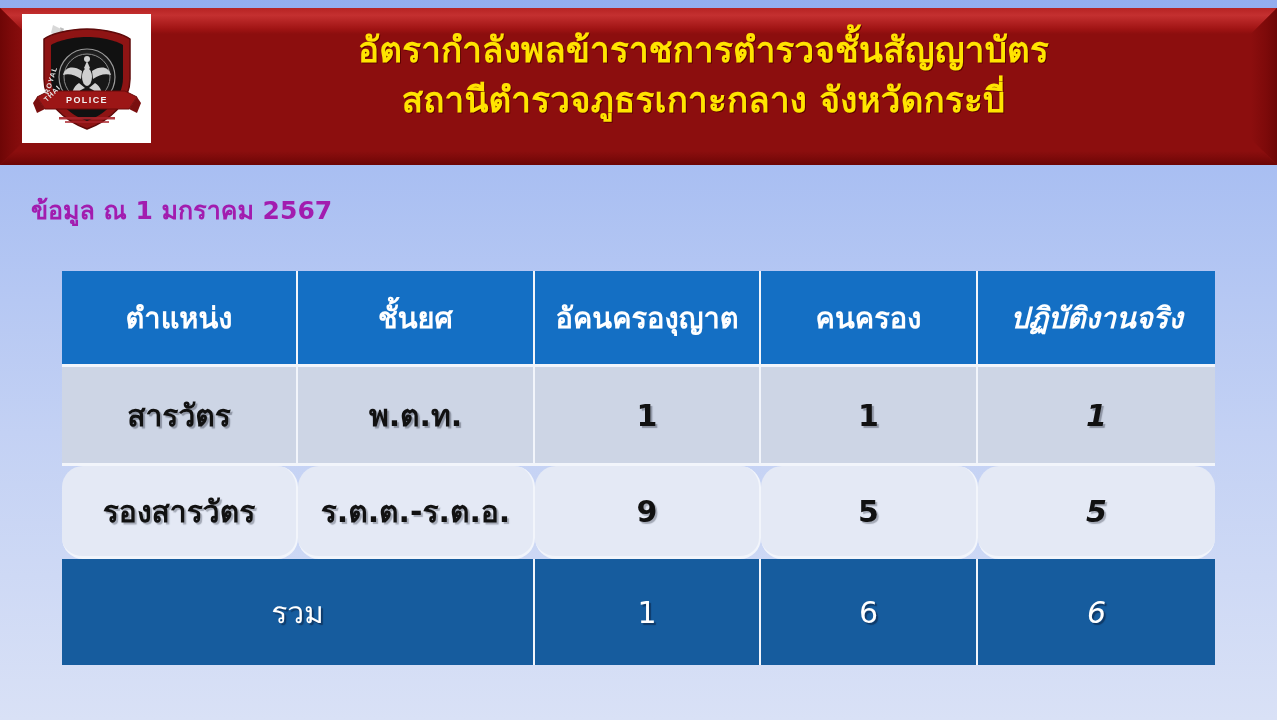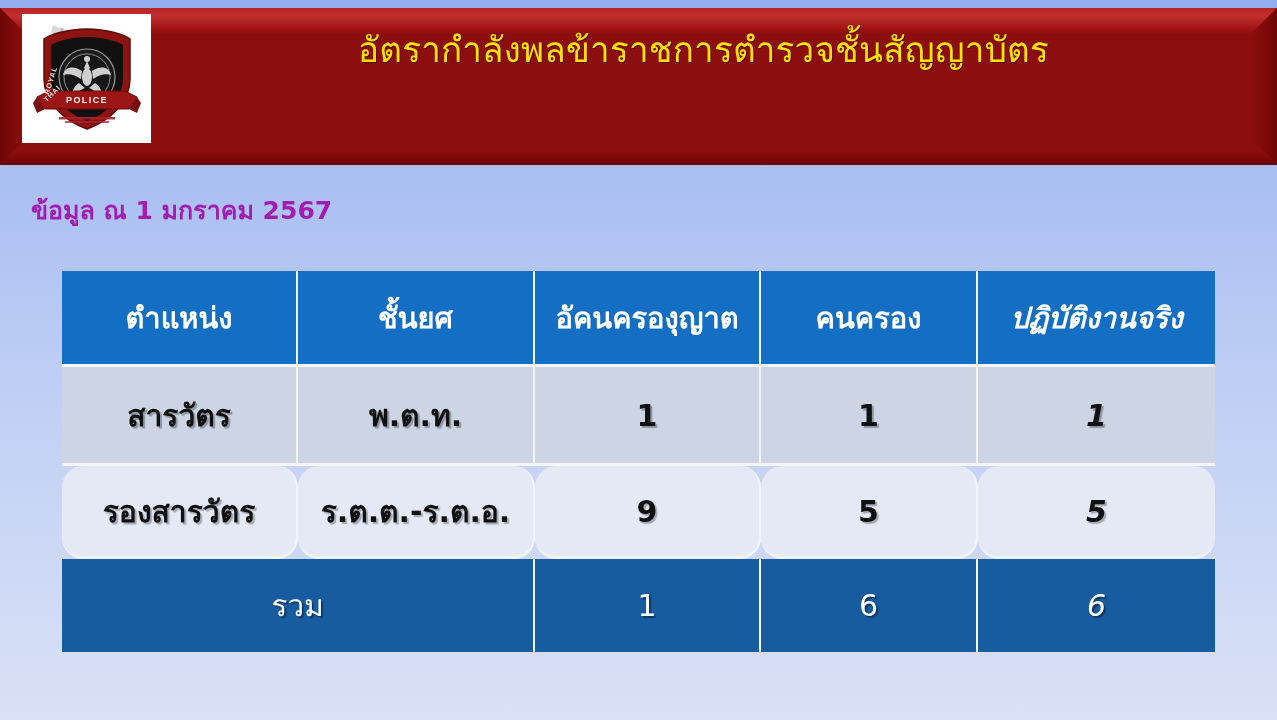--- a/index.html
+++ b/index.html
@@ -81,21 +81,21 @@
   
   .header-title {
     position: absolute;
     left: 170px;
     right: 40px;
     top: 18px;
     z-index: 4;
     text-align: center;
     color: #FFE400;
     font-size: 35px;
-    font-weight: normal;
+    font-weight: bold;
     line-height: 1.42;
     letter-spacing: 0.2px;
     text-shadow: 1px 1px 0 #5C0000;
   }
   .header-title .line { display: block; white-space: nowrap; }
 
   
   .date-line {
     position: absolute;
     left: 31px;
@@ -151,36 +151,37 @@
     background: #E4E9F5;
     color: #111111;
     height: 93px;
     font-size: 30px;
     text-shadow: 2px 2px 1px rgba(100,105,120,0.5);
     border-radius: 21px;
   }
   tbody .row-total td {
     background: #165C9E;
     color: #FFFFFF;
-    height: 93px;
+    height: 106px;
     font-size: 30px;
     font-weight: normal;
     text-shadow: 2px 2px 1px rgba(10,30,60,0.55);
   }
   tbody .num { font-size: 31px; }
 </style>
 </head>
 <body>
 
 <div class="header-band">
   <div class="header-right-bevel"></div>
   <div class="header-bottom-bevel"></div>
 
   <div class="header-title">
     <span class="line">อัตรากำลังพลข้าราชการตำรวจชั้นสัญญาบัตร</span>
+    <span class="line">สถานีตำรวจภูธรเกาะกลาง จังหวัดกระบี่</span>
   </div>
 </div>
 
 <div class="logo-box">
   <div class="logo-emblem">
     <svg viewBox="0 0 116 116" width="116" height="116" aria-hidden="true">
       <defs>
         <radialGradient id="ctr" cx="50%" cy="45%" r="55%">
           <stop offset="0%" stop-color="#5A5A5A"></stop>
           <stop offset="55%" stop-color="#2A2A2A"></stop>

